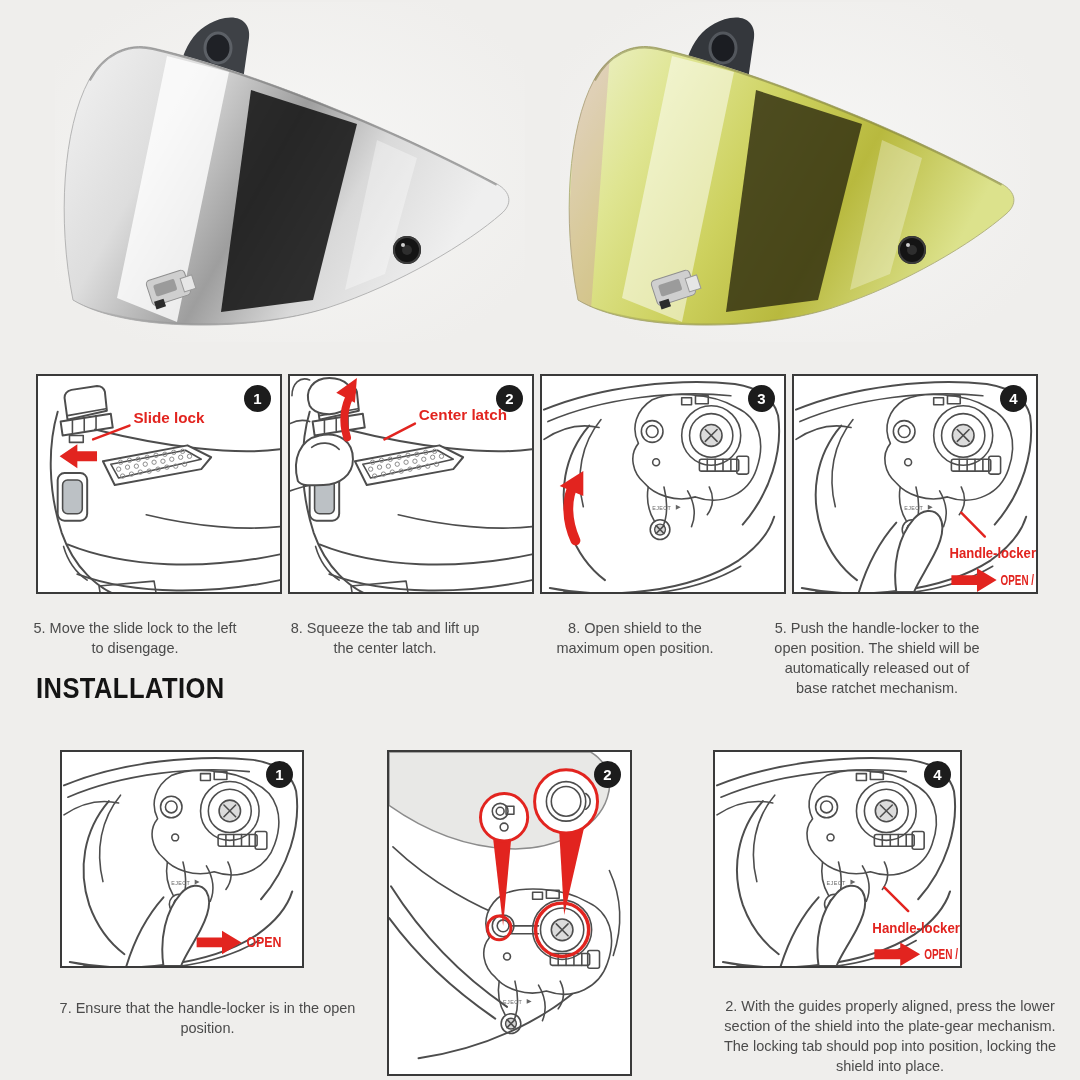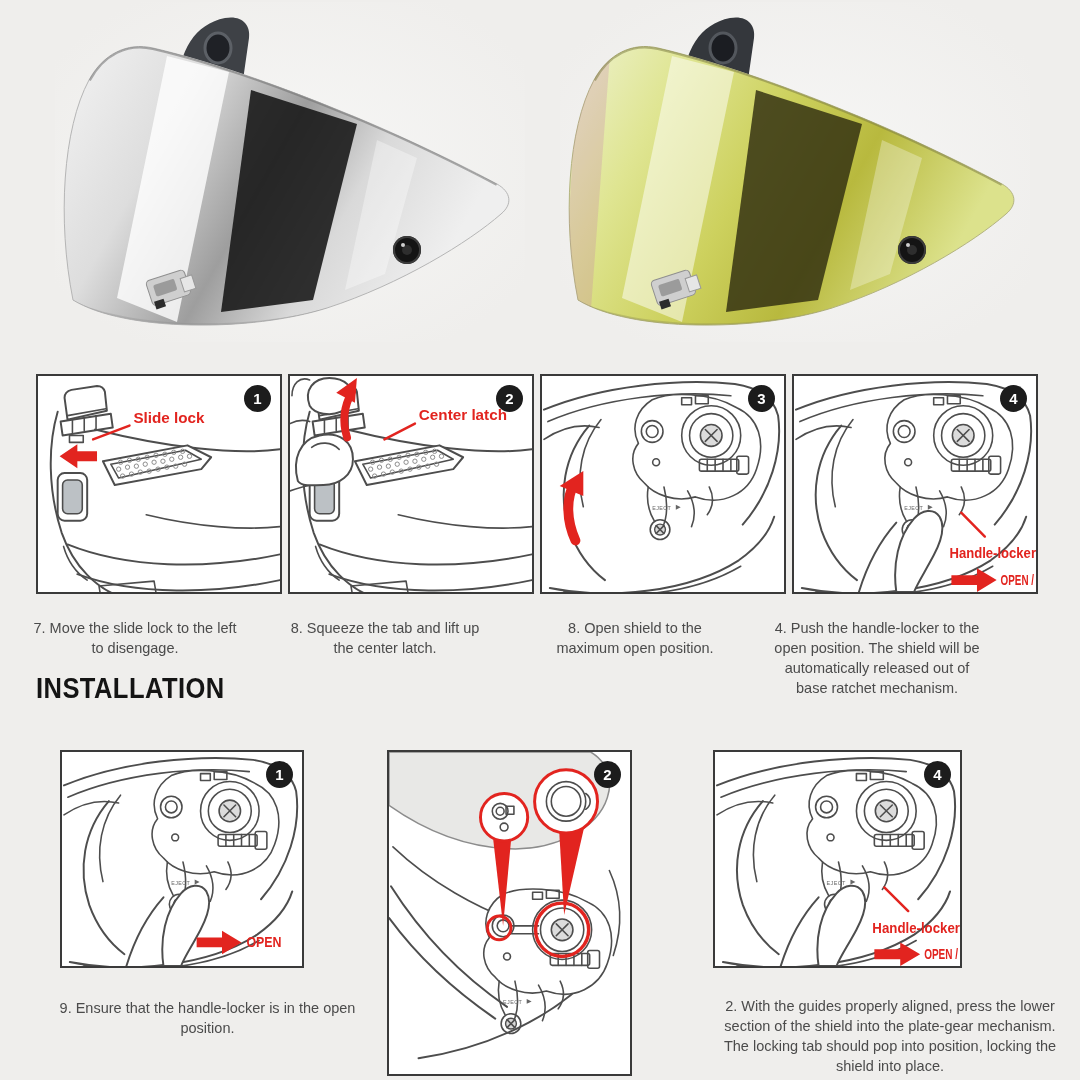--- a/index.html
+++ b/index.html
@@ -254,24 +254,24 @@
       <use href="#mech-art"></use>
       <use href="#thumb-art"></use>
       <path class="redln" stroke-width="2.5" d="M170,138 L194,162"></path>
       <text class="callout" x="202" y="184" text-anchor="middle" font-size="14.5" textLength="88" lengthAdjust="spacingAndGlyphs">Handle-locker</text>
       <polygon class="red" points="160,201 186,201 186,194 206,206 186,218 186,211 160,211"></polygon>
       <text class="opentxt" x="210" y="211" textLength="34" lengthAdjust="spacingAndGlyphs">OPEN /</text>
     </svg>
     <div class="badge">4</div>
   </div>
 
-  <div class="cap" style="left:30px;top:618px;width:210px">7. Move the slide lock to the left to disengage.</div>
+  <div class="cap" style="left:30px;top:618px;width:210px">5. Move the slide lock to the left to disengage.</div>
   <div class="cap" style="left:285px;top:618px;width:200px">8. Squeeze the tab and lift up the center latch.</div>
   <div class="cap" style="left:535px;top:618px;width:200px">8. Open shield to the maximum open position.</div>
-  <div class="cap" style="left:772px;top:618px;width:210px">4. Push the handle-locker to the open position. The shield will be automatically released out of base ratchet mechanism.</div>
+  <div class="cap" style="left:772px;top:618px;width:210px">5. Push the handle-locker to the open position. The shield will be automatically released out of base ratchet mechanism.</div>
 
   <div class="heading">INSTALLATION</div>
 
   <div class="panel" style="left:60px;top:750px;width:244px;height:218px">
     <svg viewBox="0 0 246 218" preserveAspectRatio="none">
       <use href="#mech-art"></use>
       <use href="#thumb-art"></use>
       <polygon class="red" points="138,189 164,189 164,182 184,194 164,206 164,199 138,199"></polygon>
       <text class="opentxt" x="189" y="199" textLength="36" lengthAdjust="spacingAndGlyphs">OPEN</text>
     </svg>
@@ -314,16 +314,16 @@
       <use href="#mech-art"></use>
       <use href="#thumb-art"></use>
       <path class="redln" stroke-width="2.5" d="M170,138 L194,162"></path>
       <text class="callout" x="202" y="184" text-anchor="middle" font-size="14.5" textLength="88" lengthAdjust="spacingAndGlyphs">Handle-locker</text>
       <polygon class="red" points="160,201 186,201 186,194 206,206 186,218 186,211 160,211"></polygon>
       <text class="opentxt" x="210" y="211" textLength="34" lengthAdjust="spacingAndGlyphs">OPEN /</text>
     </svg>
     <div class="badge">4</div>
   </div>
 
-  <div class="cap" style="left:35px;top:998px;width:345px">9. Ensure that the handle-locker is in the open position.</div>
+  <div class="cap" style="left:35px;top:998px;width:345px">7. Ensure that the handle-locker is in the open position.</div>
   <div class="cap" style="left:715px;top:996px;width:350px">2. With the guides properly aligned, press the lower section of the shield into the plate-gear mechanism. The locking tab should pop into position, locking the shield into place.</div>
 
 </div>
 
 </body></html>

